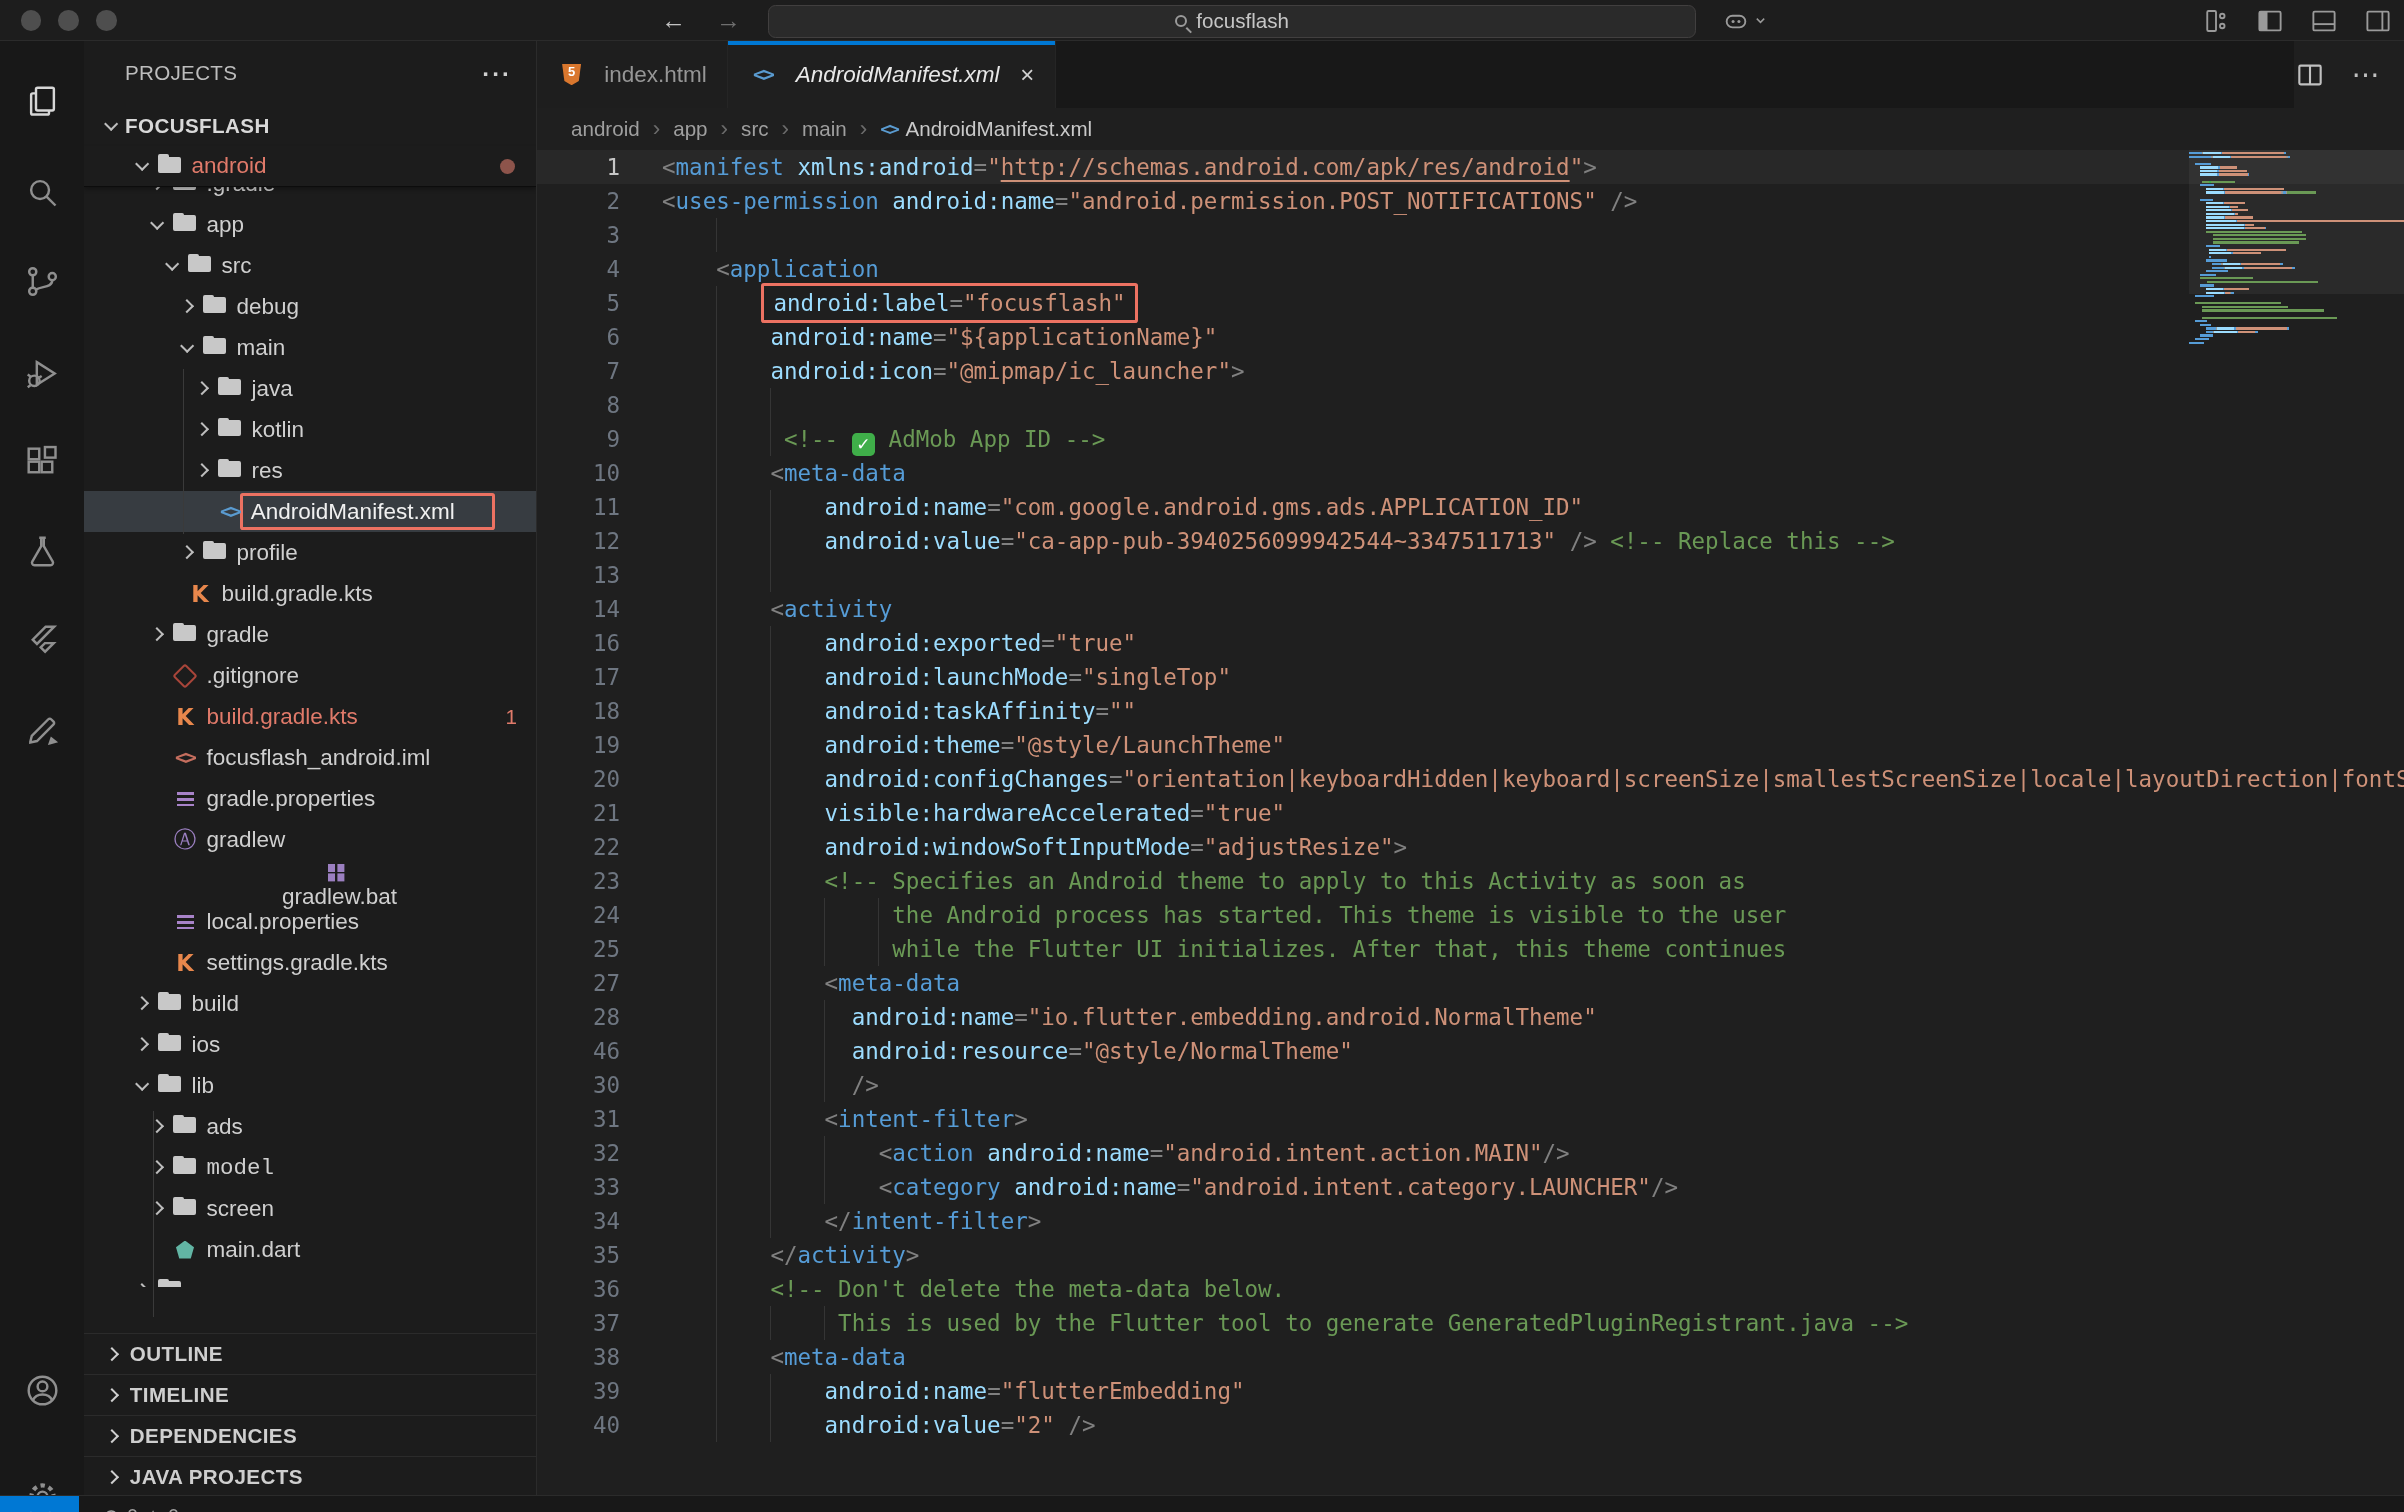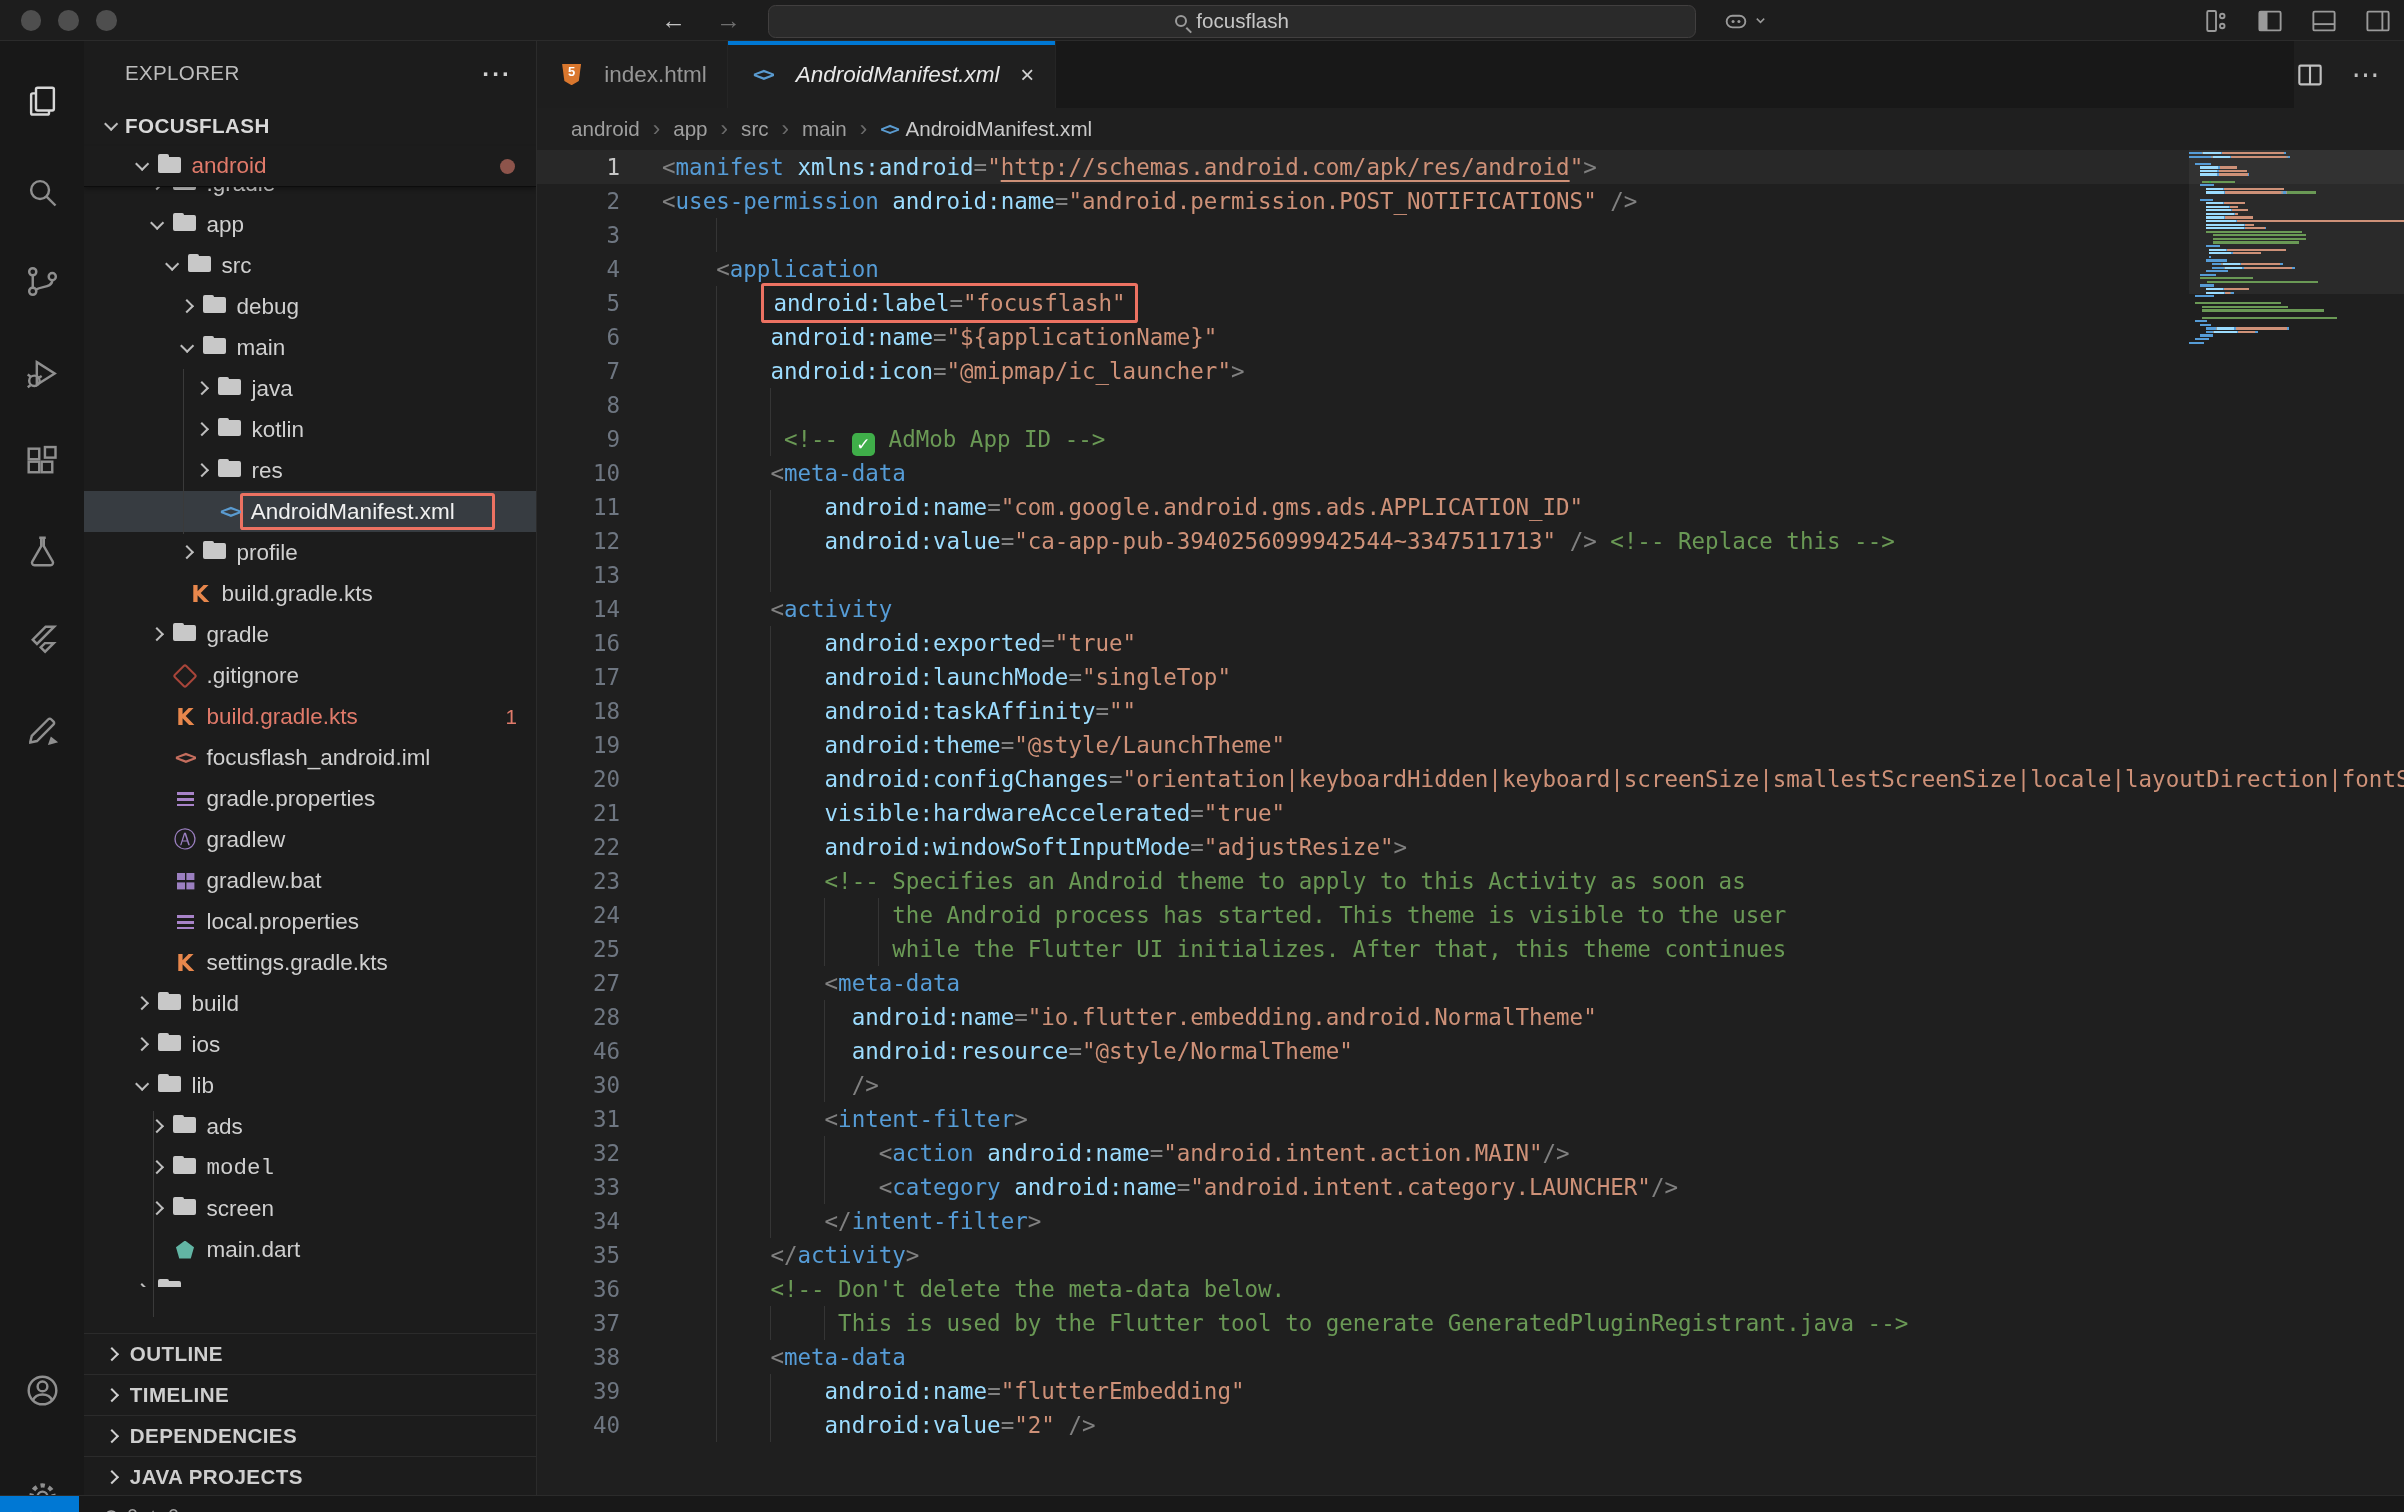--- a/index.html
+++ b/index.html
@@ -223,21 +223,21 @@
     <div class="ab-item" style="top: 1418px;">
       <svg width="39" height="39" viewBox="0 0 24 24">
         <circle cx="12" cy="12" r="3"></circle>
         <circle cx="12" cy="12" r="6.8" stroke-width="2.6" stroke-dasharray="2.7 2.4"></circle>
       </svg>
     </div>
   </div>
 
 <div class="sidebar">
   <div class="sb-header">
-    <span>EXPLORER</span>
+    <span>PROJECTS</span>
     <span class="sb-more">···</span>
   </div>
   <div class="tree">
       <div class="row header-row" style="padding-left: 13px;">
         <span class="chevslot">
           <span class="chev down"></span>
         </span>
         <span class="lbl">FOCUSFLASH</span>
       </div>
       <div class="row sticky" style="padding-left: 44px;">
@@ -349,21 +349,21 @@
       <div class="row" style="padding-left: 59px;">
         <span class="chevslot"></span>
         <span class="ticon i-props"></span>
         <span class="lbl">gradle.properties</span>
       </div>
       <div class="row" style="padding-left: 59px;">
         <span class="chevslot"></span>
         <span class="ticon i-gradlew">Ⓐ</span>
         <span class="lbl">gradlew</span>
       </div>
-      <div class="row" style="padding-left: 59px;">
+      <div class="row" style="padding-left: 59px; flex-direction: column;">
         <span class="chevslot"></span>
         <span class="ticon i-win"></span>
         <span class="lbl">gradlew.bat</span>
       </div>
       <div class="row" style="padding-left: 59px;">
         <span class="chevslot"></span>
         <span class="ticon i-props"></span>
         <span class="lbl">local.properties</span>
       </div>
       <div class="row" style="padding-left: 59px;">

